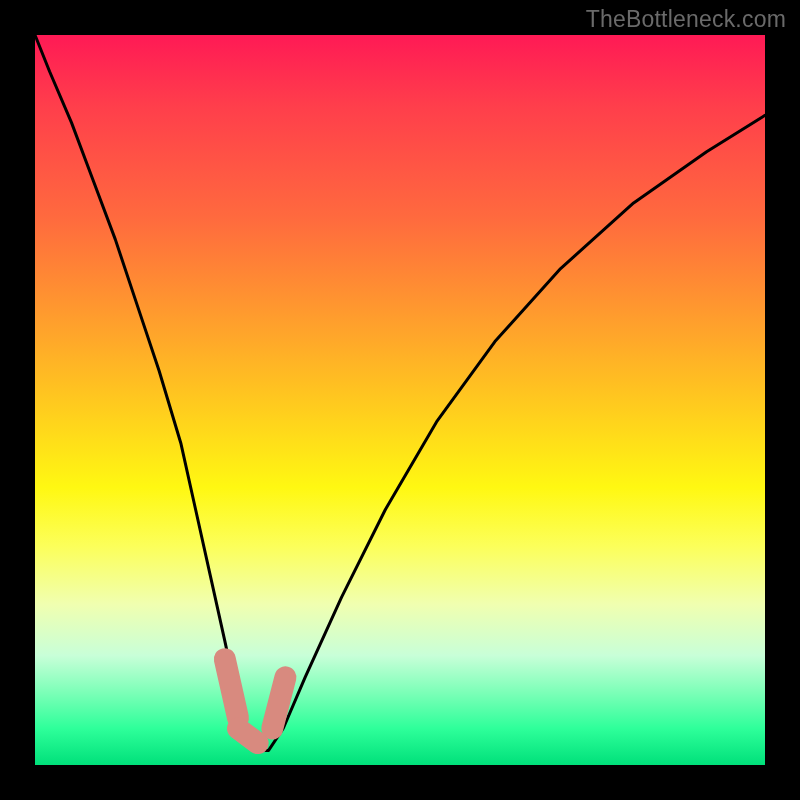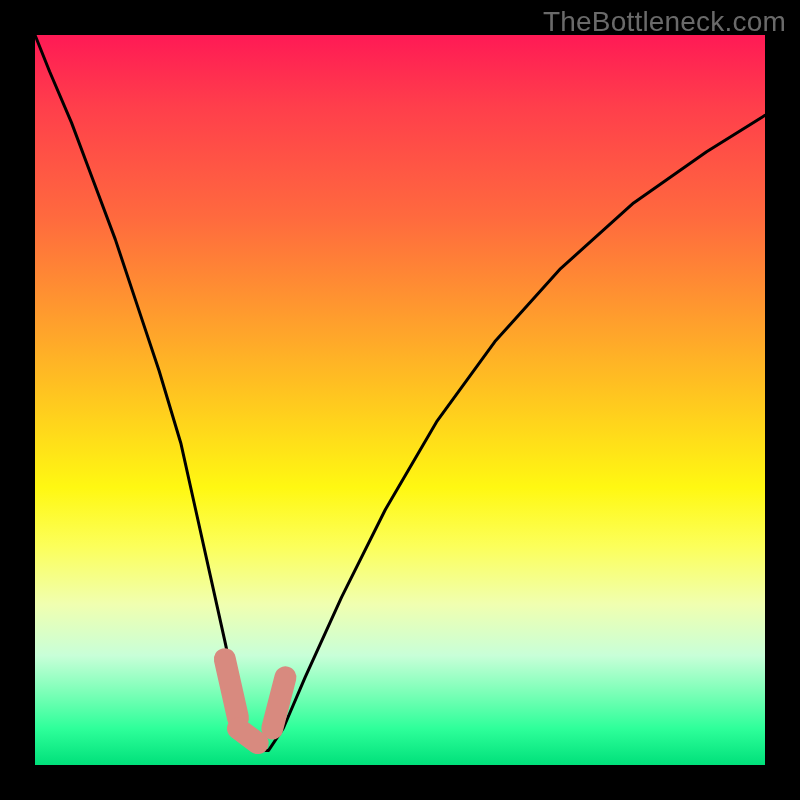--- a/index.html
+++ b/index.html
@@ -39,21 +39,21 @@
       #7dffb8 90%,
       #2eff9a 95%,
       #00e07a 100%
     );
   }
   .attribution {
     position: absolute;
     top: 6px;
     right: 14px;
     font-family: Arial, Helvetica, sans-serif;
-    font-size: 28px;
+    font-size: 23px;
     color: #6a6a6a;
     letter-spacing: 0.2px;
   }
   svg.curves {
     position: absolute;
     left: 0;
     top: 0;
   }
 </style>
 </head>

